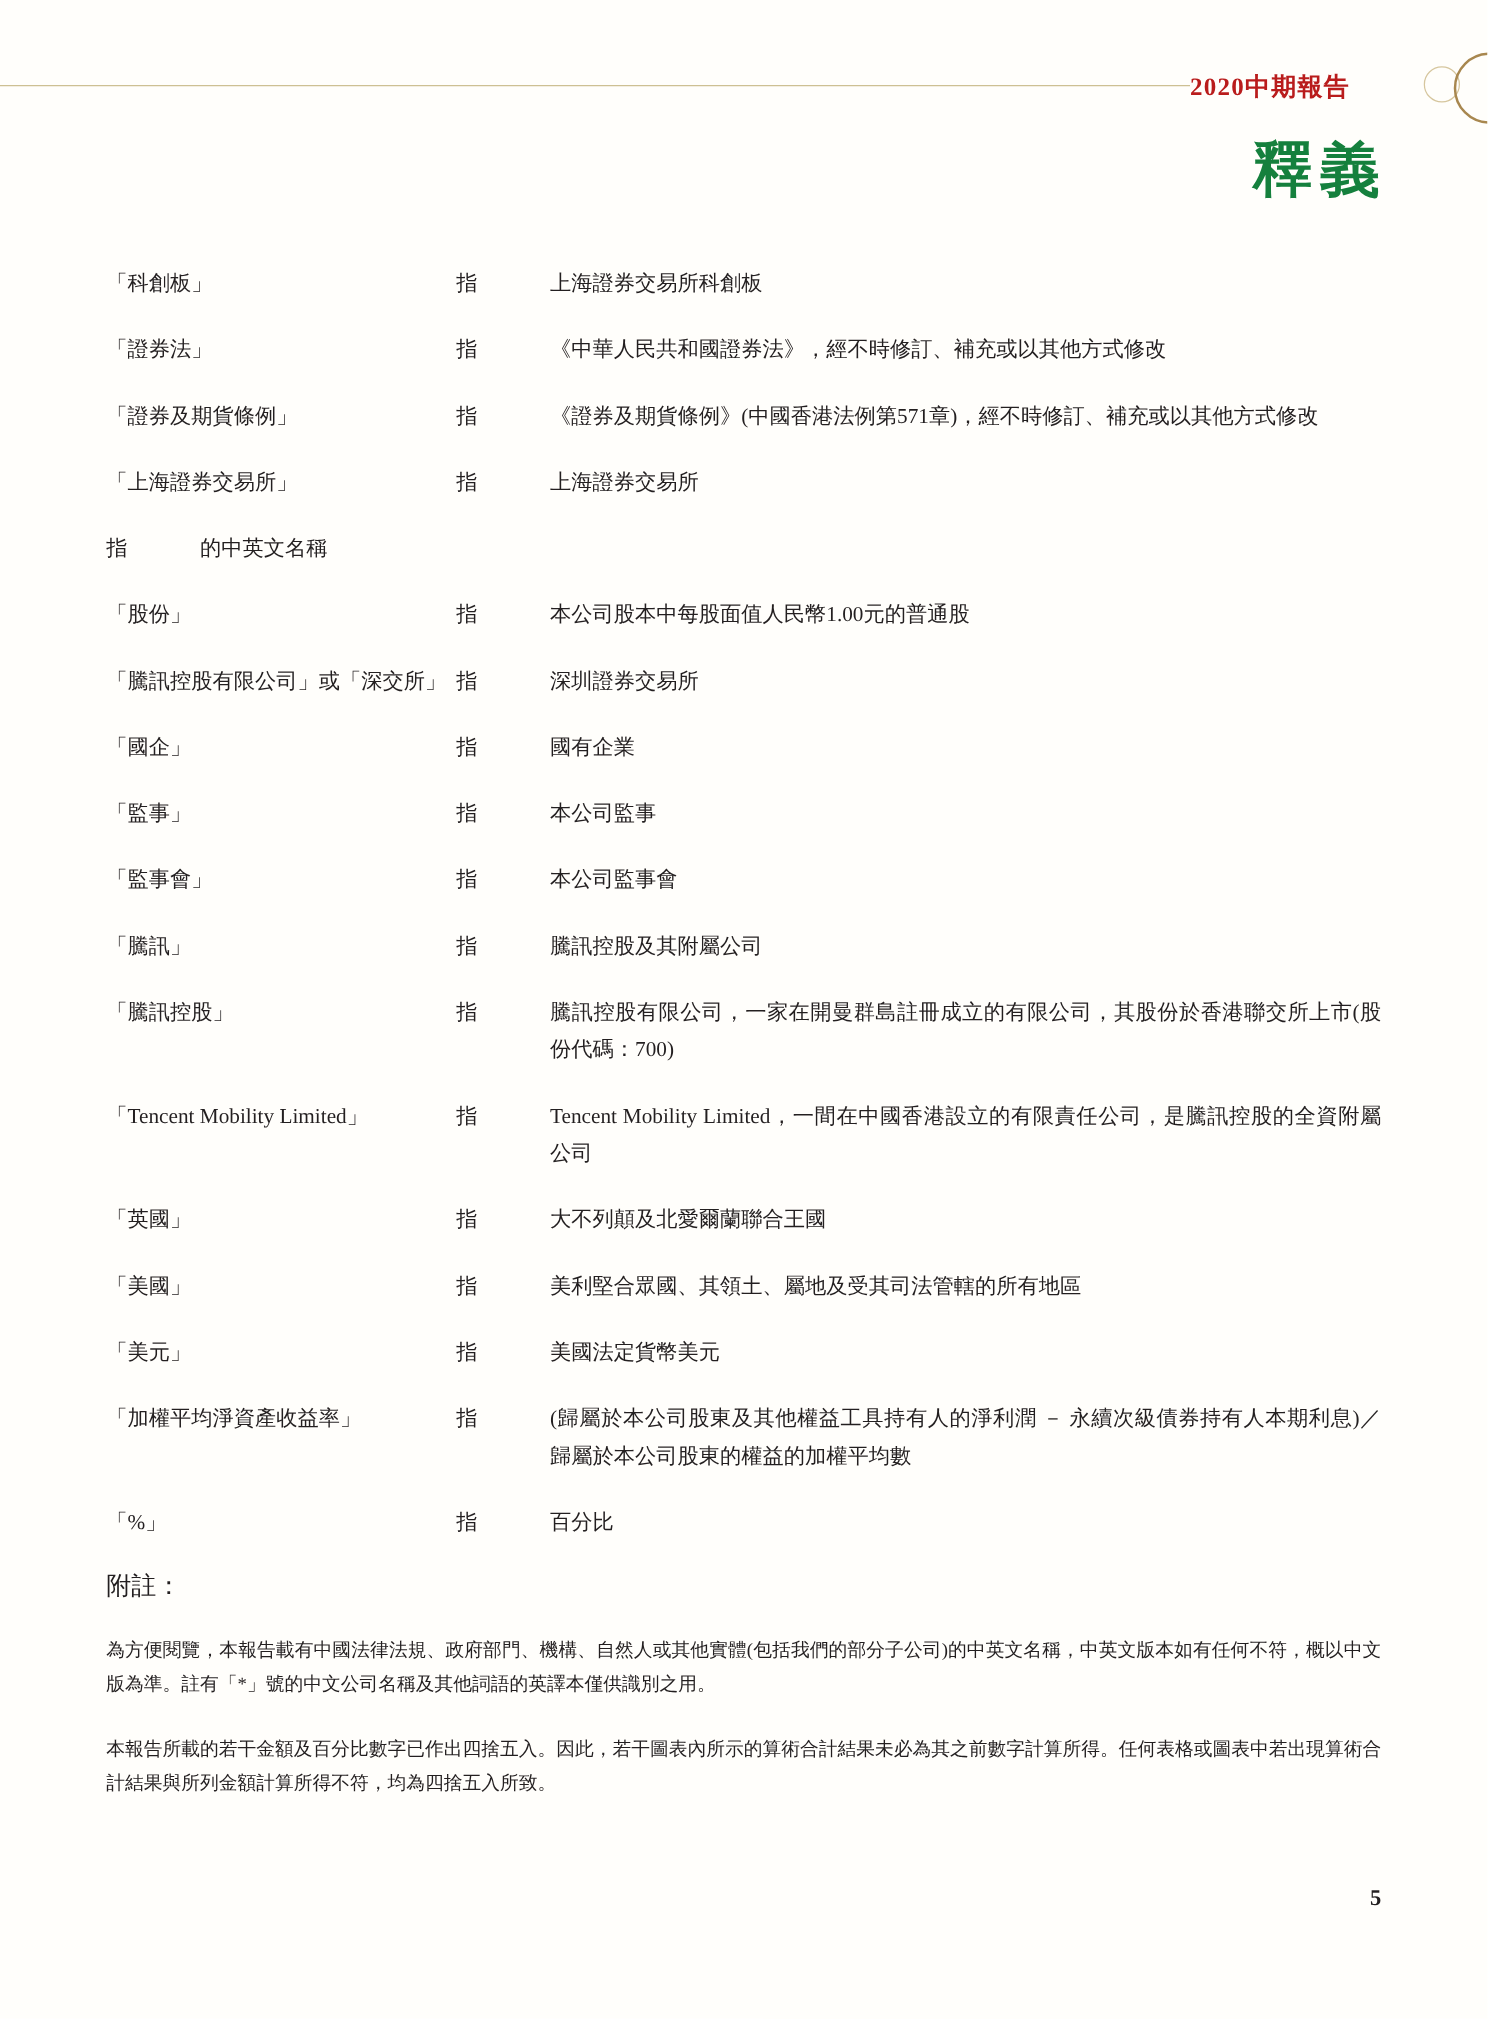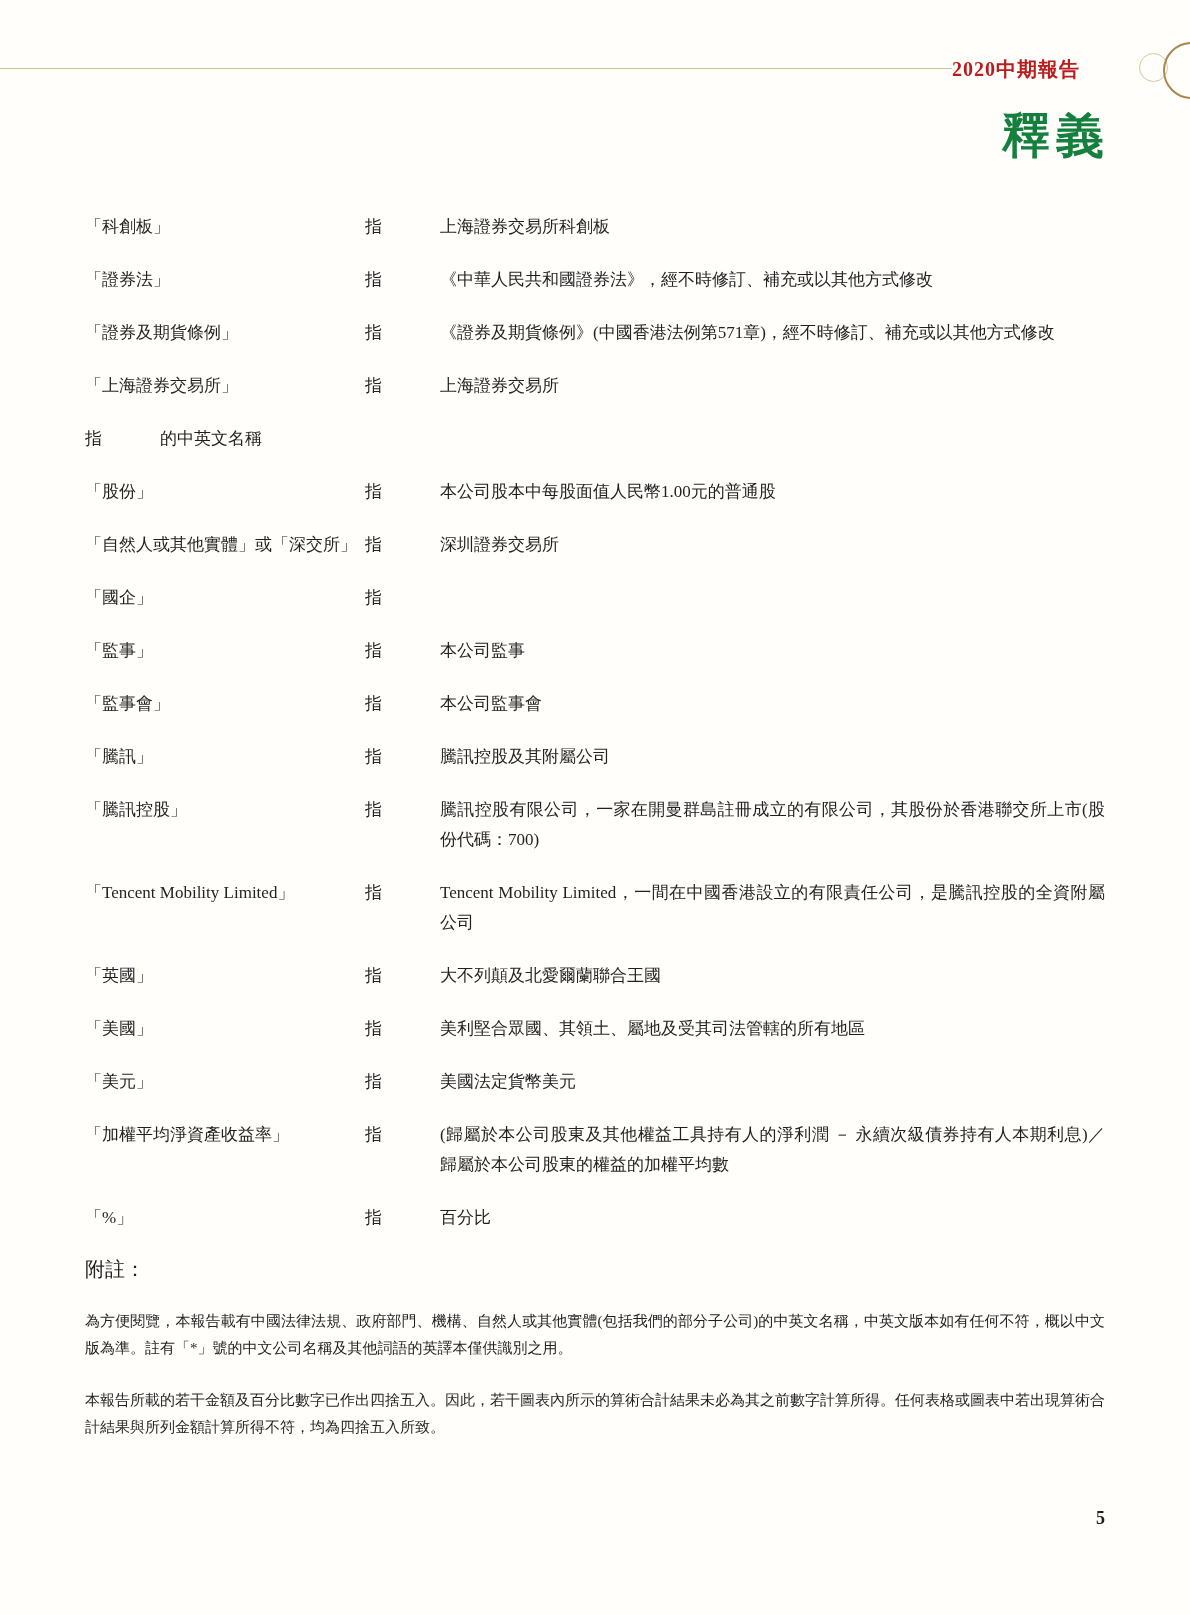--- a/index.html
+++ b/index.html
@@ -135,28 +135,29 @@
     <div class="def-definition">的中英文名稱</div>
   </div>
 
   <div class="def-row">
     <div class="def-term">「股份」</div>
     <div class="def-connector">指</div>
     <div class="def-definition">本公司股本中每股面值人民幣1.00元的普通股</div>
   </div>
 
   <div class="def-row">
-    <div class="def-term">「自然人或其他實體」或「深交所」</div>
+    <div class="def-term">「騰訊控股有限公司」或「深交所」</div>
     <div class="def-connector">指</div>
     <div class="def-definition">深圳證券交易所</div>
   </div>
 
   <div class="def-row">
     <div class="def-term">「國企」</div>
     <div class="def-connector">指</div>
+    <div class="def-definition">國有企業</div>
   </div>
 
   <div class="def-row">
     <div class="def-term">「監事」</div>
     <div class="def-connector">指</div>
     <div class="def-definition">本公司監事</div>
   </div>
 
   <div class="def-row">
     <div class="def-term">「監事會」</div>

